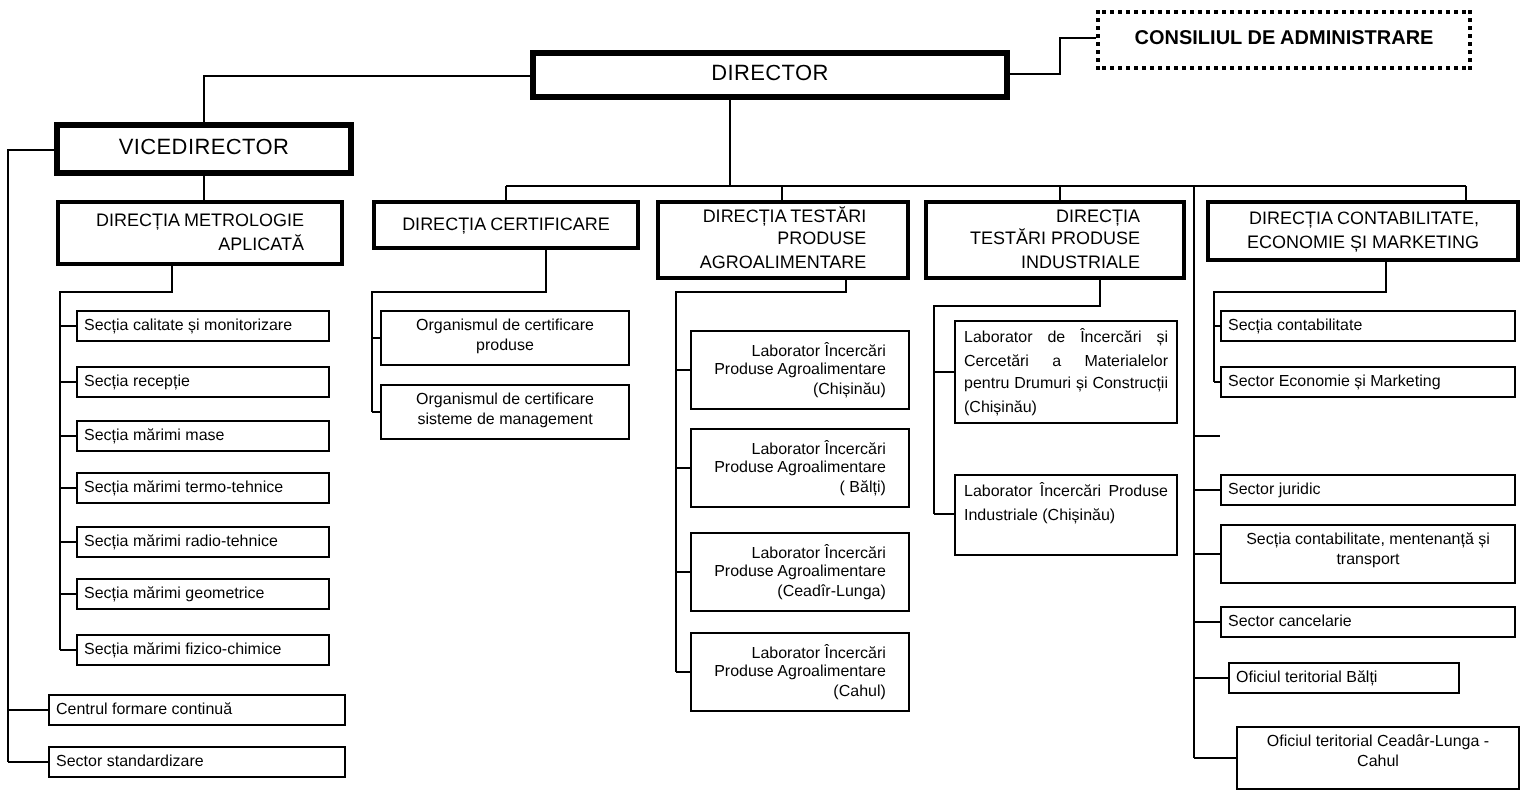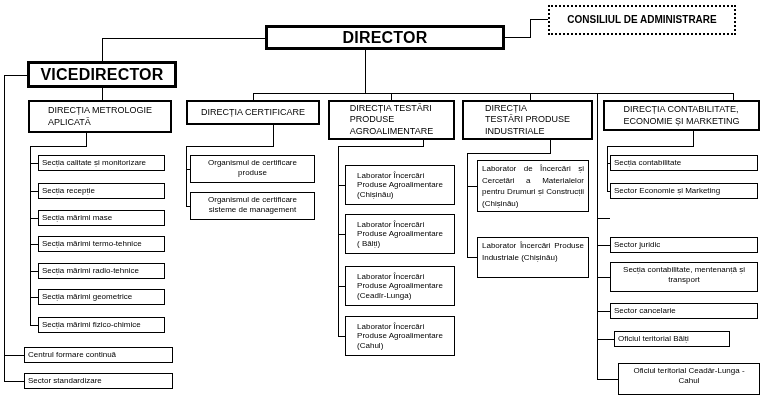--- a/index.html
+++ b/index.html
@@ -4,23 +4,23 @@
 <style>
   html, body { margin:0; padding:0; background:#fff; }
   .canvas {
     position:relative; width:768px; height:404px; background:#ffffff;
     font-family:"Liberation Sans", sans-serif; color:#000; overflow:hidden;
   }
   svg.connectors { position:absolute; left:0; top:0; width:768px; height:404px; }
   .box {
     position:absolute; box-sizing:border-box; background:#fff;
     border:1px solid #000; display:flex; align-items:center; justify-content:center;
-    text-align:left; white-space:pre-line; line-height:1.2; overflow:hidden;
+    text-align:right; white-space:pre-line; line-height:1.2; overflow:hidden;
   }
-  .thick  { border-width:3px; font-weight:bold; font-size:16px; letter-spacing:.2px; }
+  .thick  { border-width:3px; font-weight:normal; font-size:11px; letter-spacing:.2px; }
   .dotted { border:2px dotted #000; font-weight:bold; font-size:10px; }
   .head   { border-width:2px; font-size:9px; line-height:1.25; }
   .leaf   { font-size:8px; }
   .left   { justify-content:flex-start; text-align:center; padding:0 3px; }
   .top    { align-items:flex-start; padding-top:2px; }
   .justify{ display:block; text-align:justify; white-space:normal; padding:2px 4px; font-size:8px; line-height:1.45; }
 </style>
 </head>
 <body>
 

